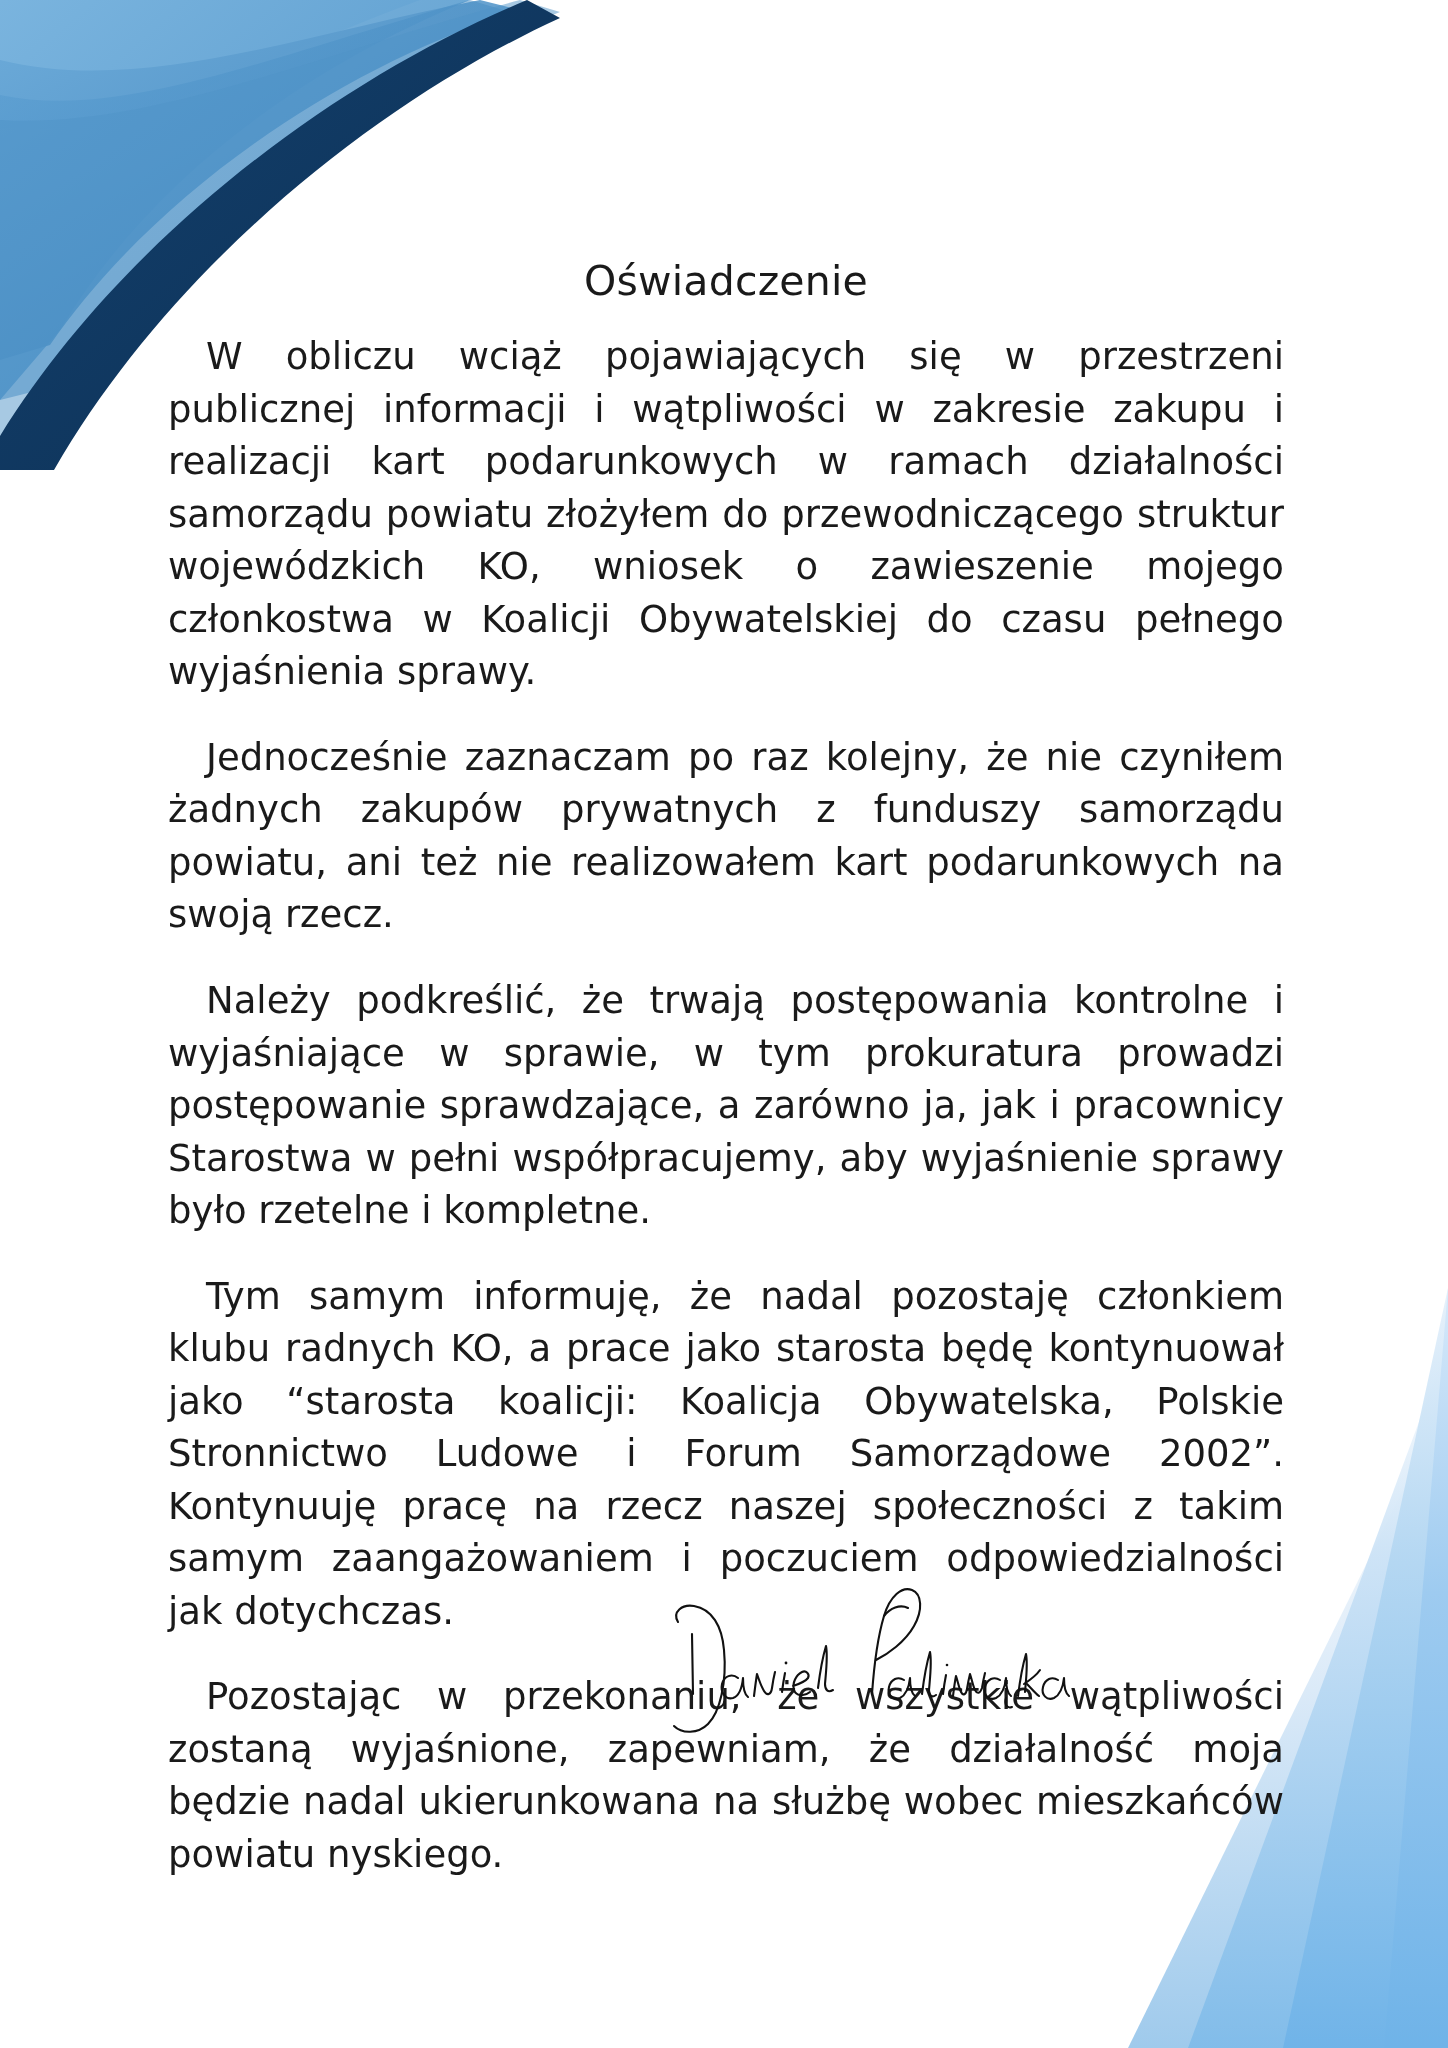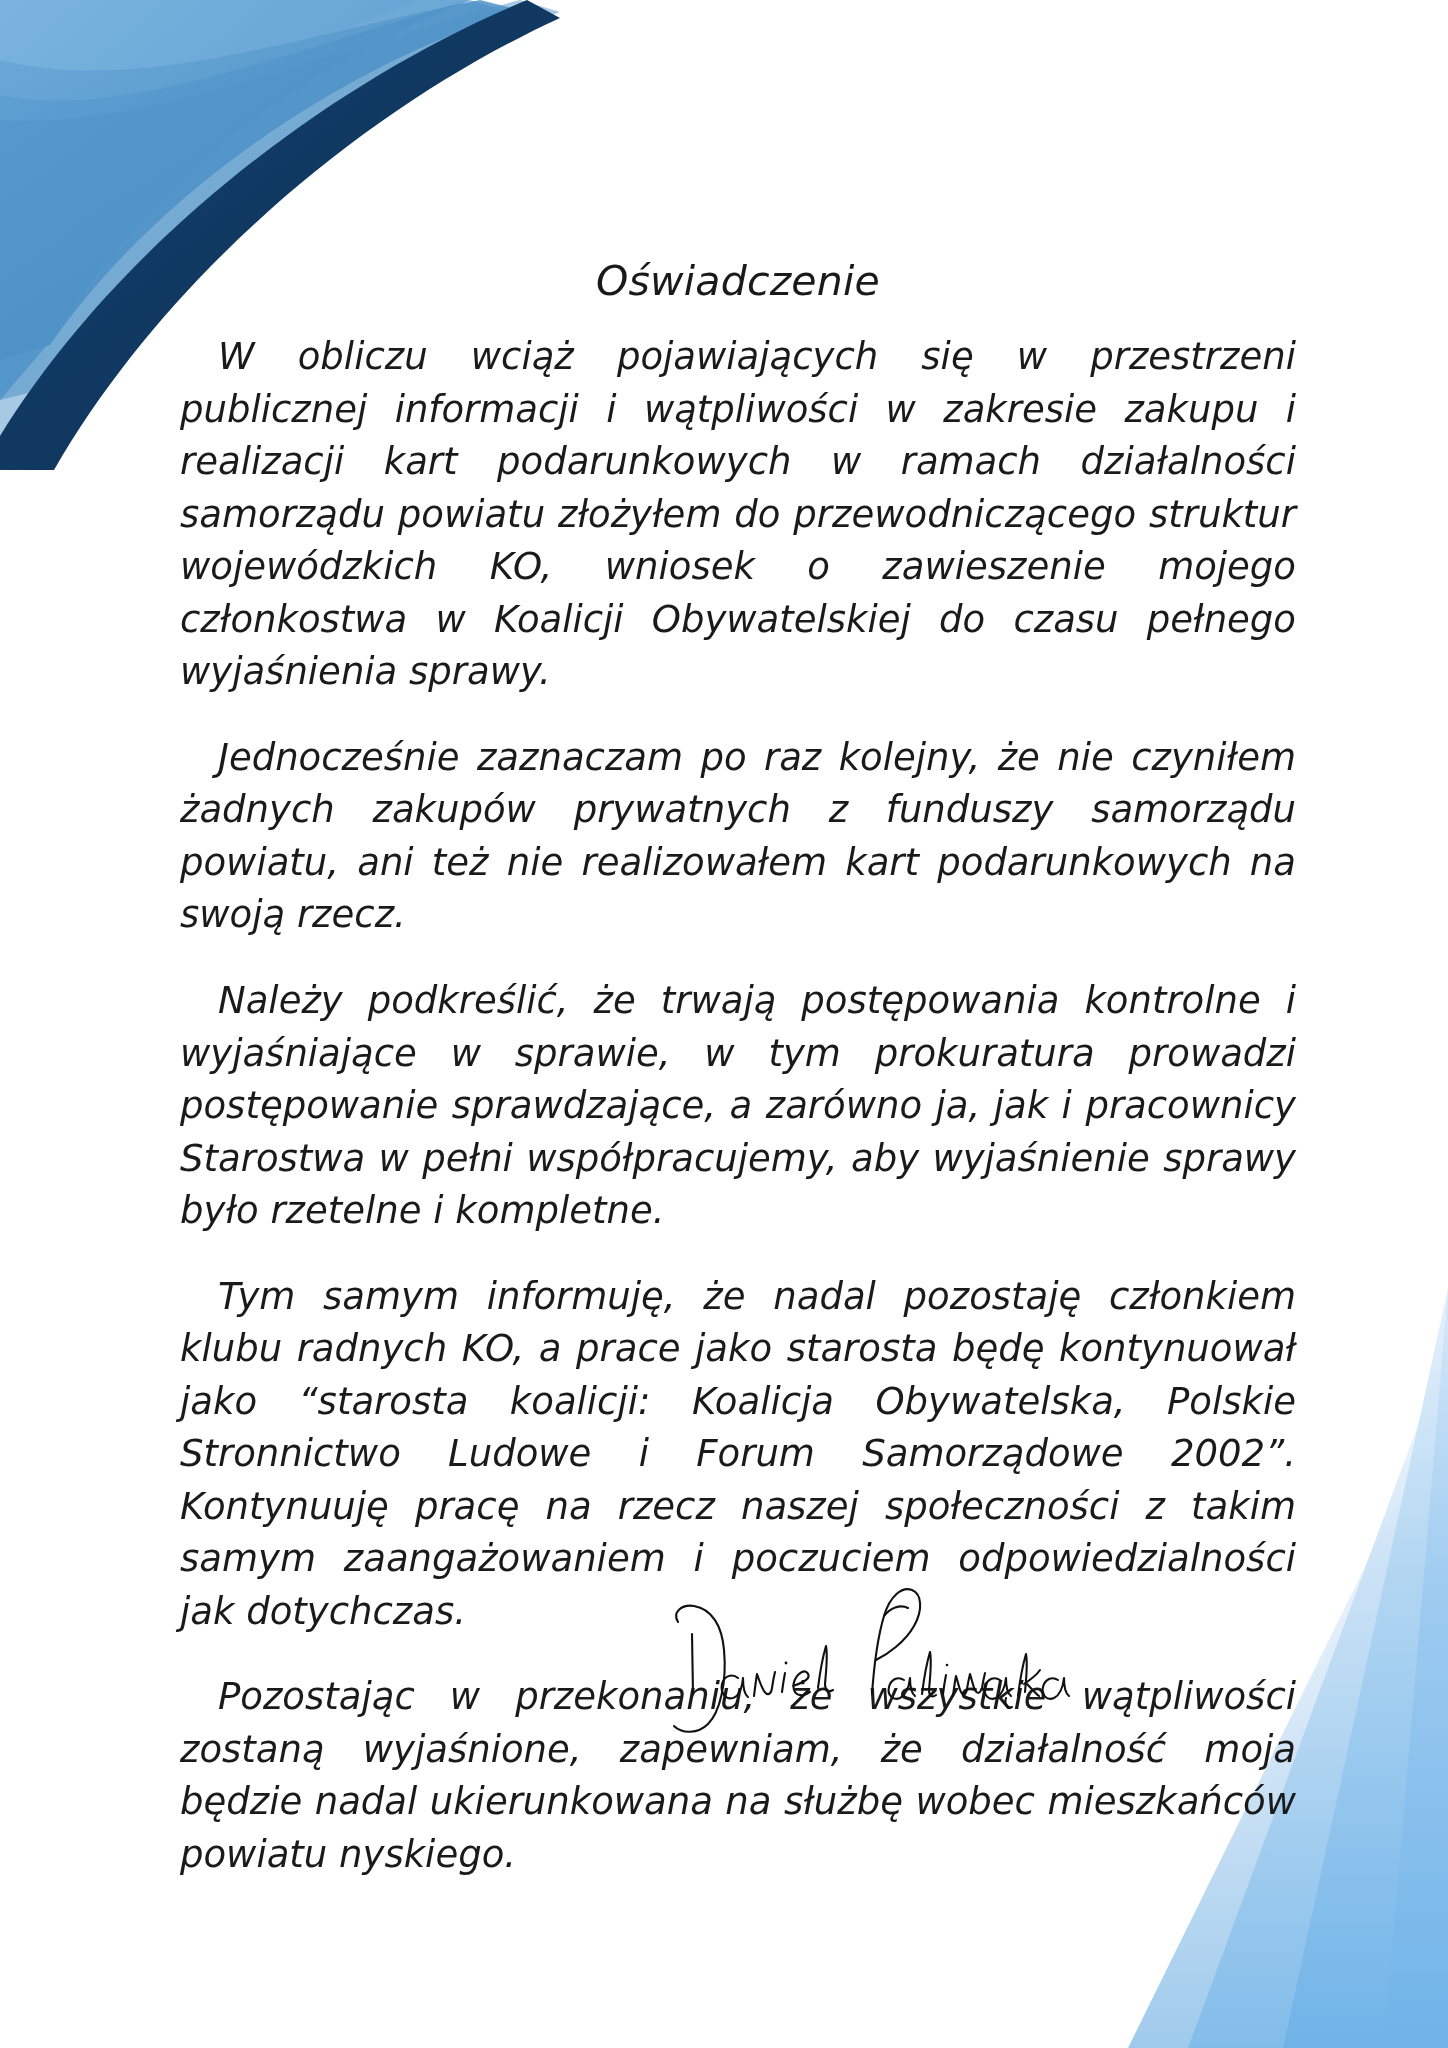--- a/index.html
+++ b/index.html
@@ -34,24 +34,23 @@
   }
   .deco-br {
     right: 0; bottom: 0;
     width: 620px; height: 760px;
   }
   .deco svg { display: block; width: 100%; height: 100%; }
 
   
   .content {
     position: absolute;
-    left: 180px;
+    left: 168px;
     top: 0;
     width: 1116px;
-    font-style: italic;
   }
 
   .doc-title {
     text-align: center;
     font-size: 41px;
     font-weight: 400;
     color: #1a1a1a;
     letter-spacing: 0.2px;
     margin: 0;
     padding-top: 258px;

